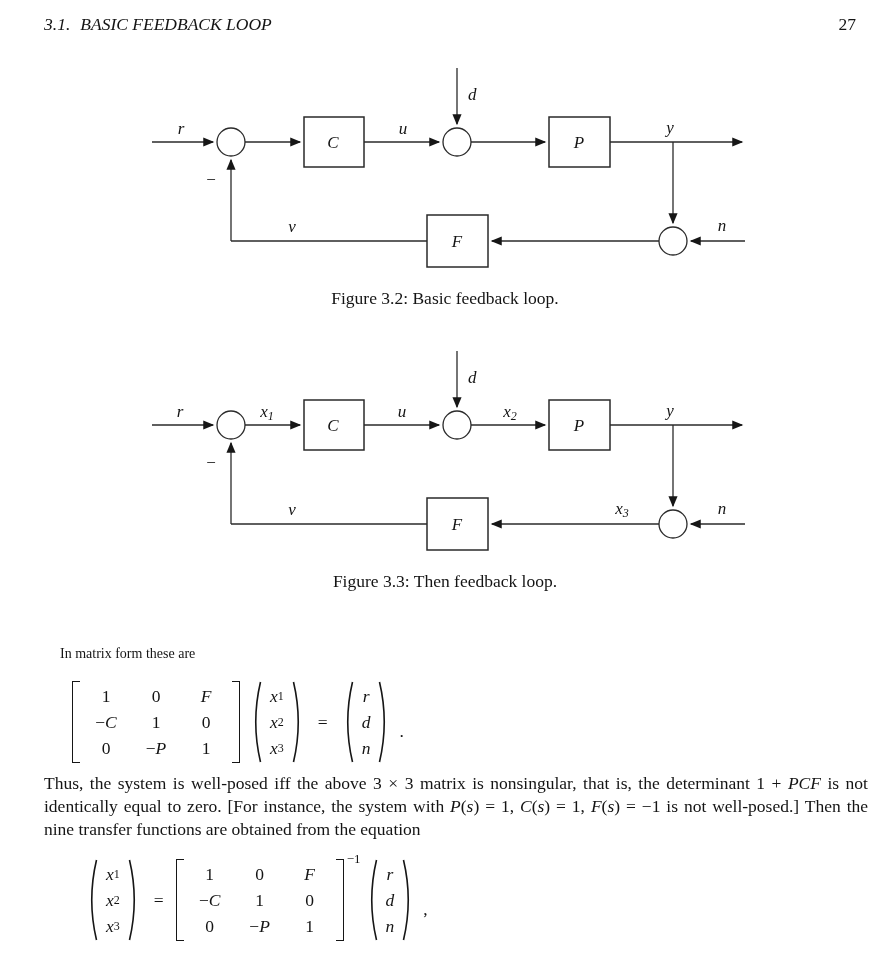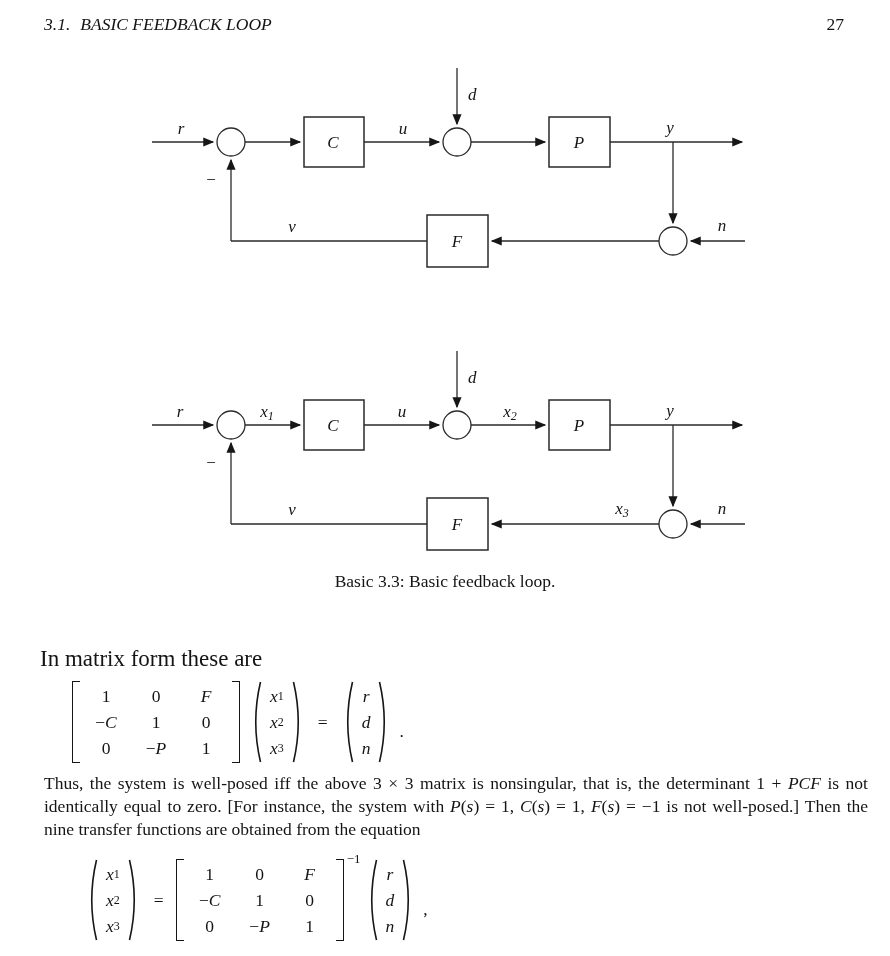--- a/index.html
+++ b/index.html
@@ -2,32 +2,32 @@
 <html><head>
 <meta charset="utf-8">
 <style>
   html,body{margin:0;padding:0;background:#ffffff;}
   .page{
     position:relative;width:890px;height:956px;background:#fff;
     font-family:"Liberation Serif","DejaVu Serif",serif;color:#141414;
     overflow:hidden;
   }
   
-  .runhead{position:absolute;top:14px;left:44px;right:46px;display:flex;justify-content:space-between;font-size:17.5px;}
+  .runhead{position:absolute;top:14px;left:44px;right:34px;display:flex;justify-content:space-between;font-size:17.5px;}
   .runhead .sec{font-style:italic;}
   .runhead .secnum{margin-right:10px;}
   .pageno{font-style:normal;}
   
   .figsvg{position:absolute;left:0;display:block;}
   svg text.ml{font-family:"Liberation Serif","DejaVu Serif",serif;font-style:italic;font-size:17px;fill:#141414;}
   svg text.mn{font-family:"Liberation Serif","DejaVu Serif",serif;font-style:normal;font-size:17px;fill:#141414;}
   svg tspan.svgsub{font-size:12px;}
   .caption{position:absolute;left:0;width:890px;text-align:center;font-size:17.5px;}
   
-  .intro{position:absolute;left:40px;font-size:23px;}
+  .intro{position:absolute;left:60px;font-size:14px;}
   .para{position:absolute;left:44px;width:824px;font-size:17.5px;line-height:23px;text-align:justify;}
   .para i, .intro i{font-style:italic;}
   
   .equation{position:absolute;display:flex;align-items:center;height:84px;font-size:17.5px;}
   .sqbr{height:82px;width:8px;box-sizing:border-box;border-top:1.7px solid #161616;border-bottom:1.7px solid #161616;}
   .sqbr.l{border-left:1.7px solid #161616;}
   .sqbr.r{border-right:1.7px solid #161616;}
   .mat{display:grid;grid-template-columns:repeat(3,auto);column-gap:26px;row-gap:0;padding:0 14px;}
   .mcell{height:26px;min-width:24px;display:flex;align-items:center;justify-content:center;}
   .vec{display:flex;flex-direction:column;justify-content:center;padding:0 7px;}
@@ -83,20 +83,21 @@
       <text class="ml" x="468" y="40" text-anchor="start">d</text>
       <text class="ml" x="670" y="73" text-anchor="middle">y</text>
       <text class="ml" x="722" y="171" text-anchor="middle">n</text>
       <text class="ml" x="292" y="172" text-anchor="middle">v</text>
       <text class="mn" x="211" y="125" text-anchor="middle">−</text>
       <text class="ml" x="333" y="88" text-anchor="middle">C</text>
       <text class="ml" x="579" y="88" text-anchor="middle">P</text>
       <text class="ml" x="457" y="187" text-anchor="middle">F</text>
     </g>
   </svg>
+  <div class="caption" style="top:288px">Figure 3.2: Basic feedback loop.</div>
 
   <svg class="figsvg" style="top:340px" width="890" height="222" viewBox="0 0 890 222">
     <g stroke="#2a2a2a" stroke-width="1.3" fill="none">
       <line x1="152" y1="85" x2="213" y2="85" marker-end="url(#ah)"></line>
       <line x1="245" y1="85" x2="300" y2="85" marker-end="url(#ah)"></line>
       <line x1="364" y1="85" x2="439" y2="85" marker-end="url(#ah)"></line>
       <line x1="457" y1="11" x2="457" y2="67" marker-end="url(#ah)"></line>
       <line x1="471" y1="85" x2="545" y2="85" marker-end="url(#ah)"></line>
       <line x1="610" y1="85" x2="742" y2="85" marker-end="url(#ah)"></line>
       <line x1="673" y1="85" x2="673" y2="166" marker-end="url(#ah)"></line>
@@ -120,21 +121,21 @@
       <text class="ml" x="670" y="76" text-anchor="middle">y</text>
       <text class="ml" x="622" y="174" text-anchor="middle"><tspan>x</tspan><tspan class="svgsub" dy="3">3</tspan></text>
       <text class="ml" x="722" y="174" text-anchor="middle">n</text>
       <text class="ml" x="292" y="175" text-anchor="middle">v</text>
       <text class="mn" x="211" y="128" text-anchor="middle">−</text>
       <text class="ml" x="333" y="91" text-anchor="middle">C</text>
       <text class="ml" x="579" y="91" text-anchor="middle">P</text>
       <text class="ml" x="457" y="190" text-anchor="middle">F</text>
     </g>
   </svg>
-  <div class="caption" style="top:571px">Basic 3.3: Basic feedback loop.</div>
+  <div class="caption" style="top:571px">Figure 3.3: Then feedback loop.</div>
 
   <div class="intro" style="top:646px">In matrix form these are</div>
 
   <div class="equation" style="top:680px;left:72px">
     <div class="sqbr l"></div>
     <div class="mat">
       <span class="mcell">
           <span>1</span>
         </span>
       <span class="mcell">

